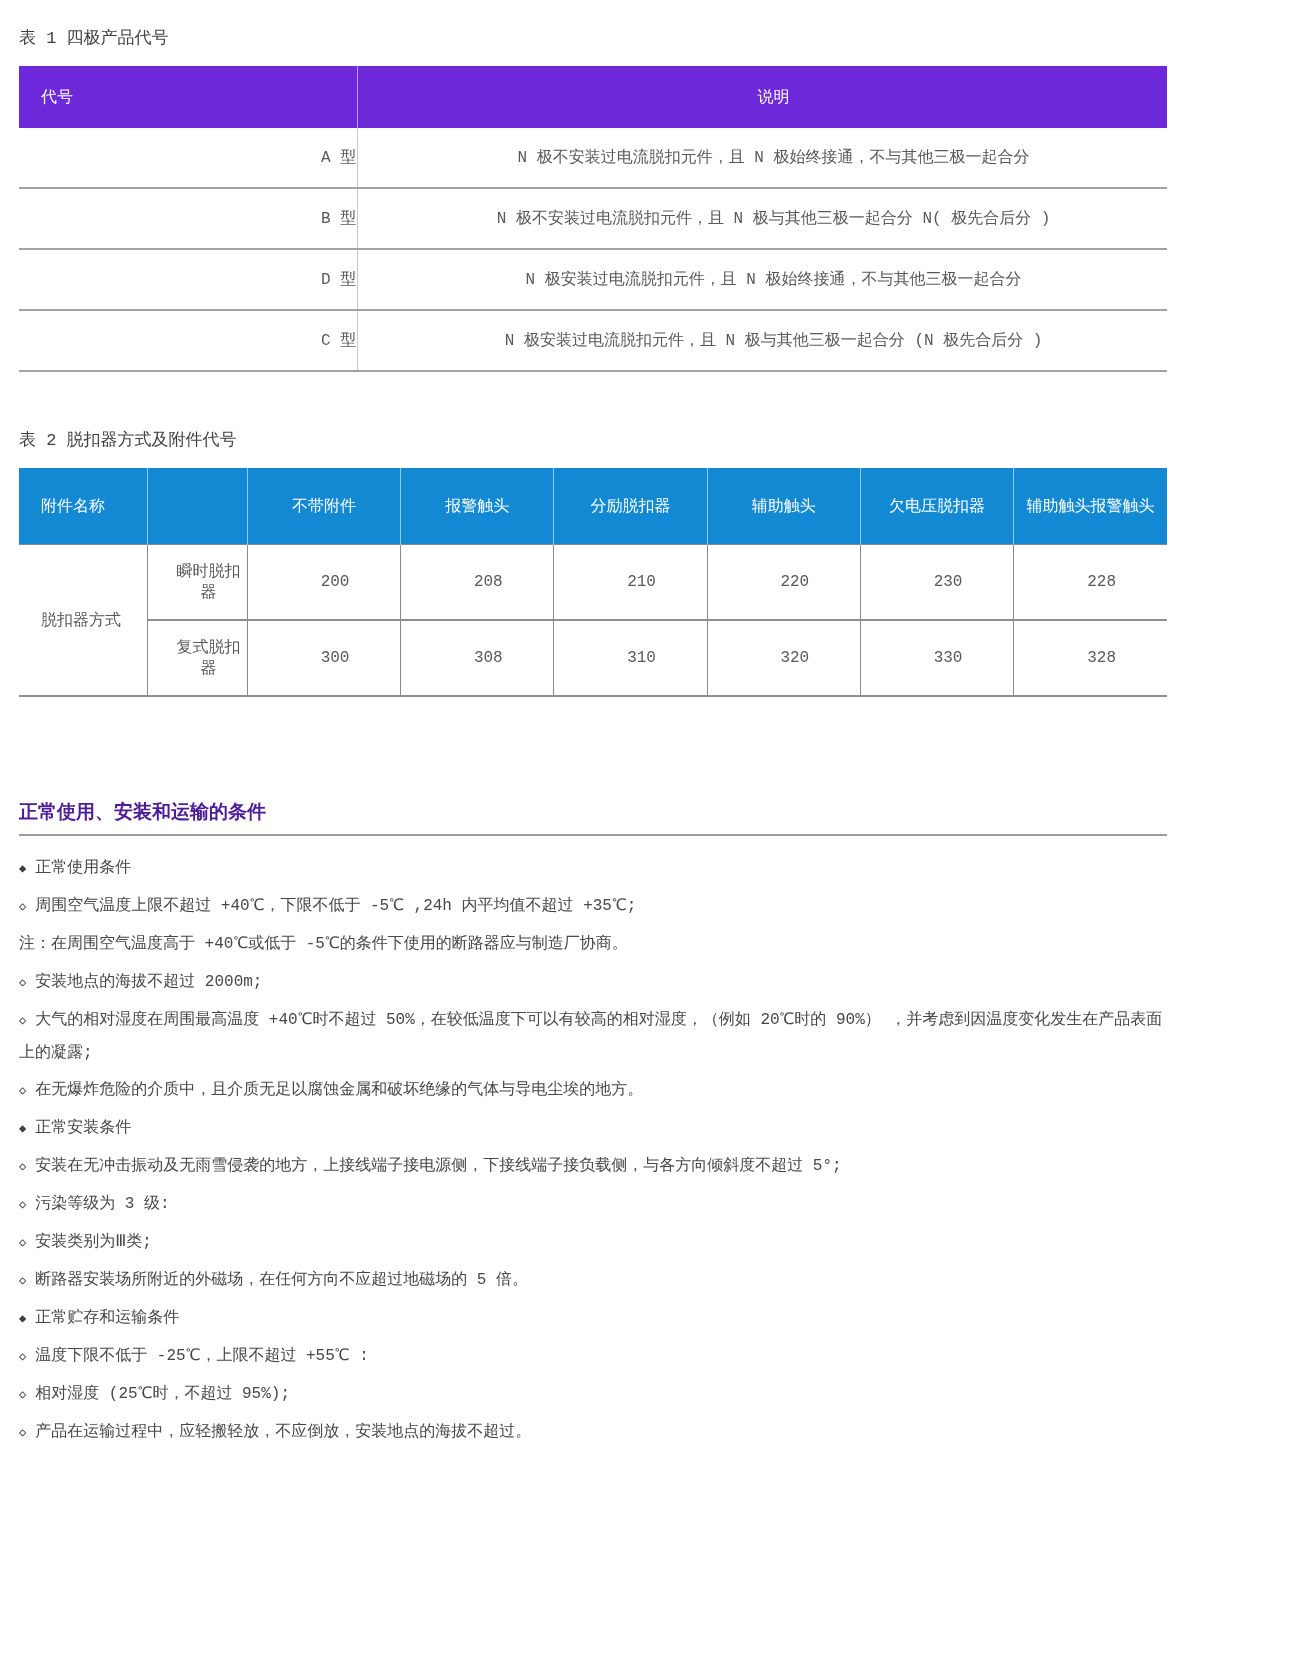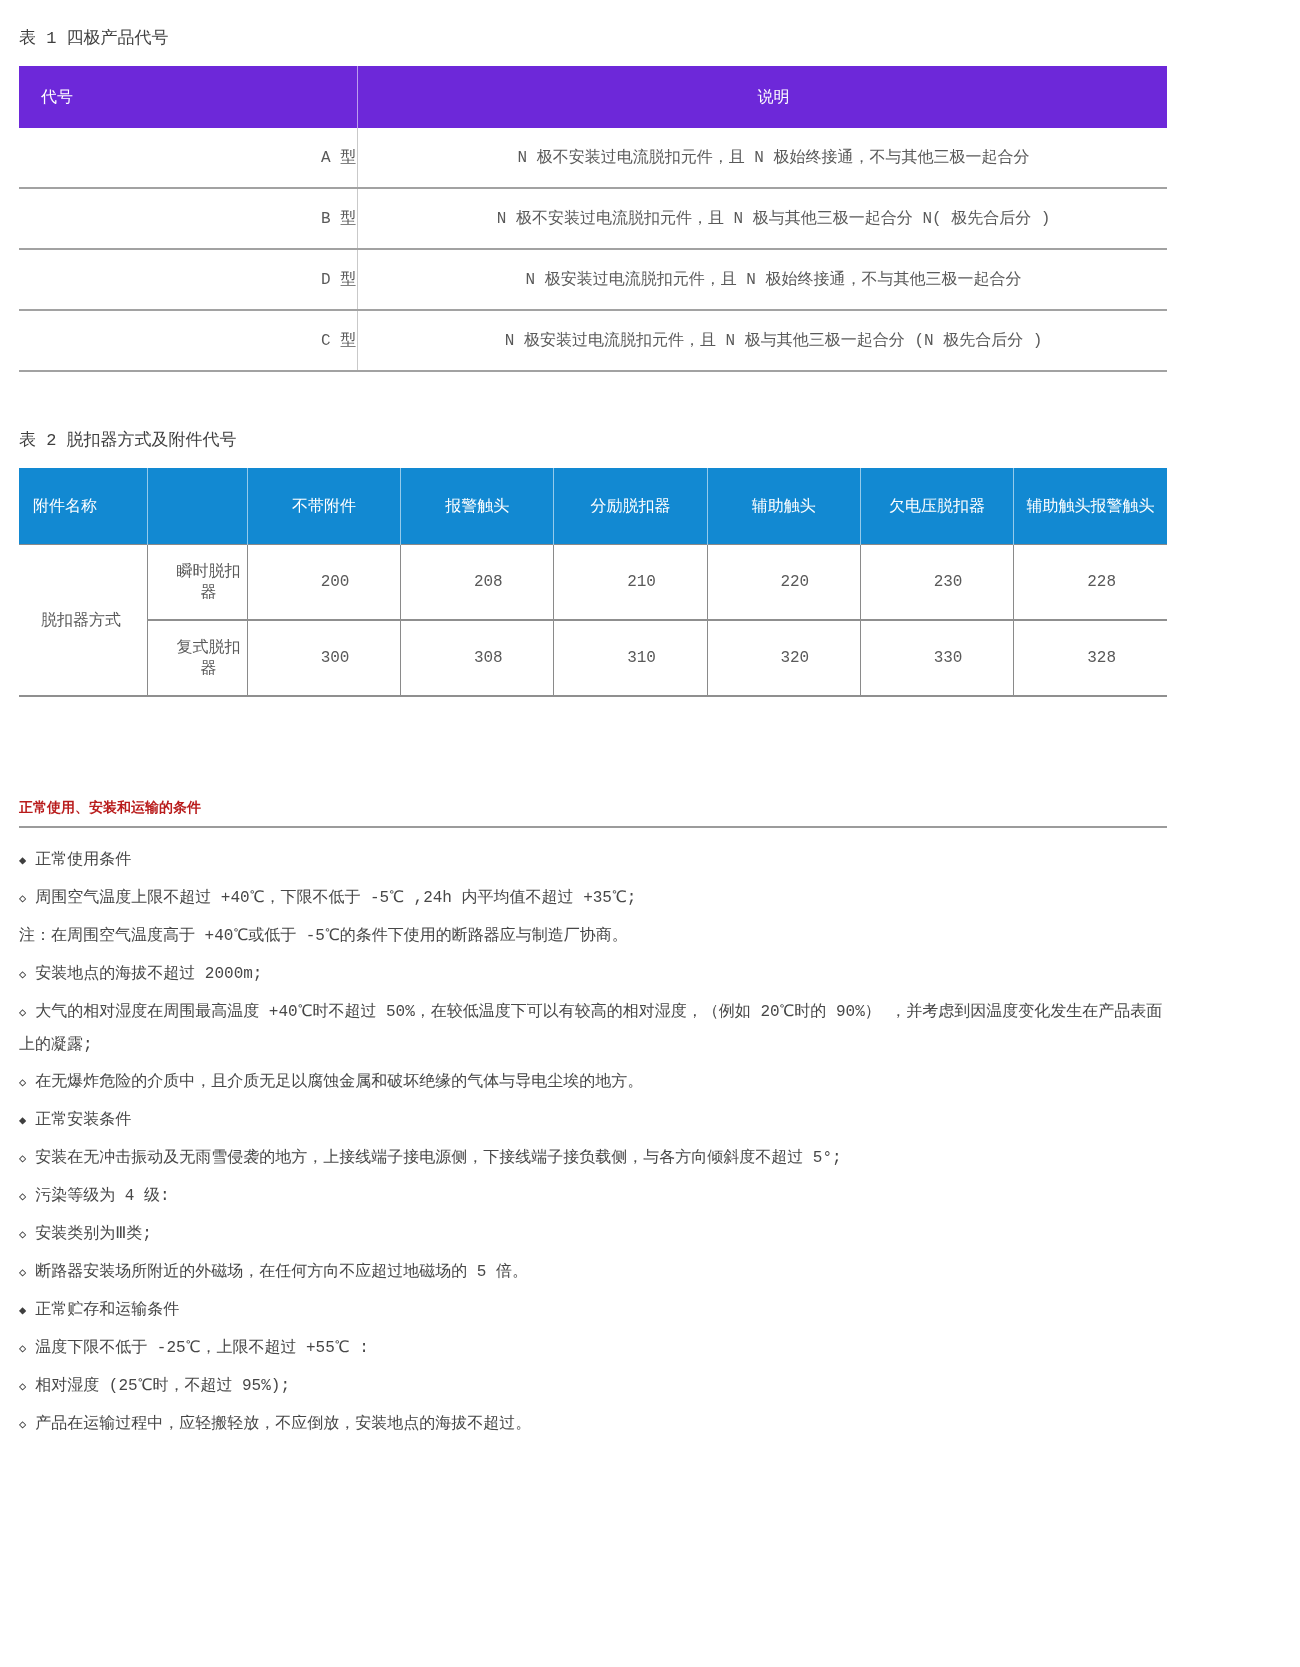--- a/index.html
+++ b/index.html
@@ -27,42 +27,42 @@
     height:57px; color:#595959; border-bottom:2px solid #a2a2a2; text-align:center;
   }
   .t1 tbody td.c1 {
     text-align:right; padding-left:22px; border-right:1px solid #c9c9c9;
   }
 
   
   .t2 thead th {
     background:#1289d2; color:#ffffff; height:76px; text-align:center; padding:0 4px;
   }
-  .t2 thead th.c1 { text-align:left; padding-left:14px; }
+  .t2 thead th.c1 { text-align:left; padding-left:22px; }
   .t2 thead th + th { border-left:1px solid rgba(255,255,255,0.55); }
   .t2 col.g  { width:11.2%; }
   .t2 col.s  { width:8.7%;  }
   .t2 col.v  { width:13.35%; }
   .t2 tbody td {
     height:72px; color:#595959; text-align:center;
     border:1px solid #8a8a8a; border-bottom:2px solid #8f8f8f;
   }
   .t2 tbody td:first-child, .t2 tbody td:last-child { border-left-color:#8a8a8a; }
   .t2 tbody td.group { text-align:left; padding-left:22px; border-left:none; }
   .t2 tbody tr td:last-child { border-right:none; }
   .t2 tbody td.group { border-bottom:2px solid #8f8f8f; }
 
   
   .t2 tbody tr td:first-child { border-left:0; }
   .t2 tbody tr td:last-child  { border-right:0; }
 
   
   .cond { margin-top:102px; }
   .cond-heading {
-    font-size:14px; font-weight:bold; color:#b91c1c;
+    font-size:19px; font-weight:bold; color:#4c1d95;
     margin:0; padding-bottom:9px; border-bottom:2px solid #9b9b9b;
   }
   .cond-list { margin-top:16px; }
   .cond-item {
     font-size:16px; color:#474747; line-height:32px; margin:5px 0;
   }
   .cond-item .bullet { font-size:12px; margin-right:9px; color:#3f3f3f; }
   .cond-item .bullet:empty { margin-right:0; }
 </style>
 </head>
@@ -173,21 +173,21 @@
       <div class="cond-item">
         <span class="bullet">◇</span><span>在无爆炸危险的介质中，且介质无足以腐蚀金属和破坏绝缘的气体与导电尘埃的地方。</span>
       </div>
       <div class="cond-item">
         <span class="bullet">◆</span><span>正常安装条件</span>
       </div>
       <div class="cond-item">
         <span class="bullet">◇</span><span>安装在无冲击振动及无雨雪侵袭的地方，上接线端子接电源侧，下接线端子接负载侧，与各方向倾斜度不超过 5°;</span>
       </div>
       <div class="cond-item">
-        <span class="bullet">◇</span><span>污染等级为 4 级:</span>
+        <span class="bullet">◇</span><span>污染等级为 3 级:</span>
       </div>
       <div class="cond-item">
         <span class="bullet">◇</span><span>安装类别为Ⅲ类;</span>
       </div>
       <div class="cond-item">
         <span class="bullet">◇</span><span>断路器安装场所附近的外磁场，在任何方向不应超过地磁场的 5 倍。</span>
       </div>
       <div class="cond-item">
         <span class="bullet">◆</span><span>正常贮存和运输条件</span>
       </div>

